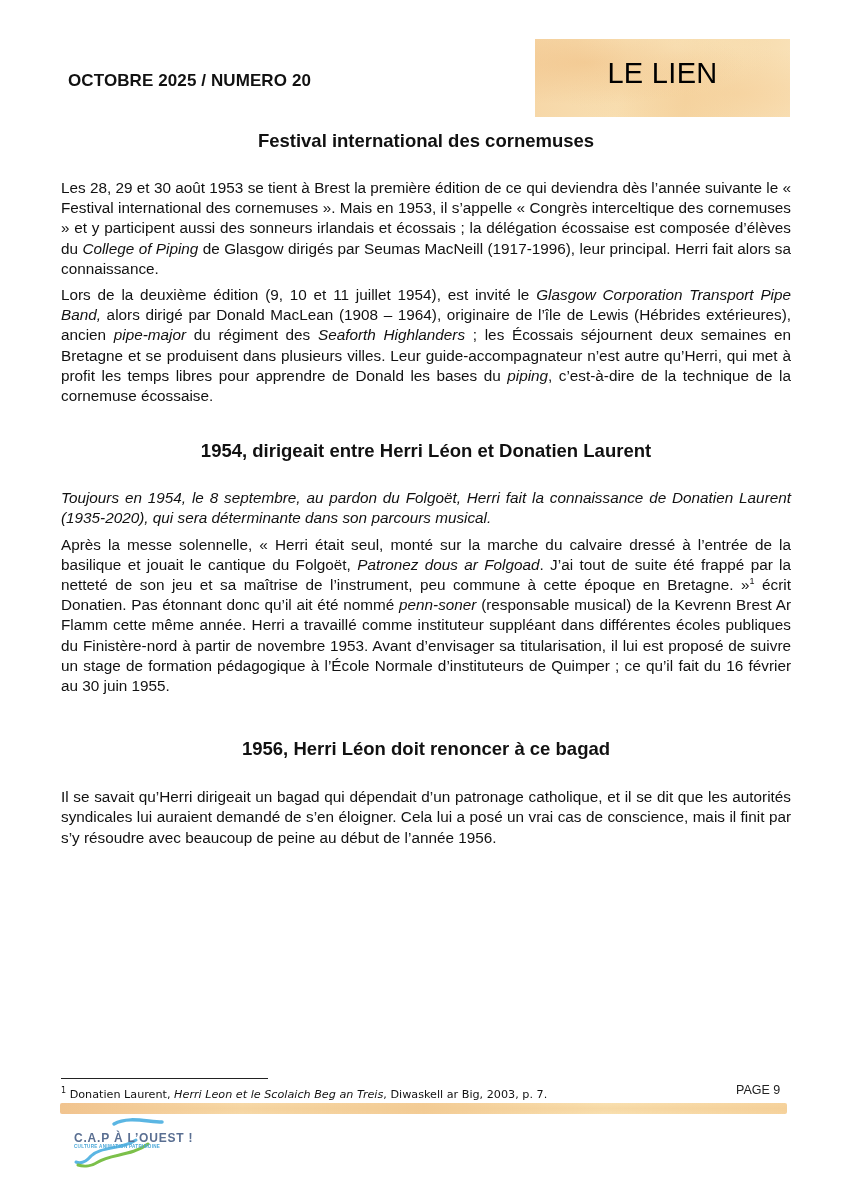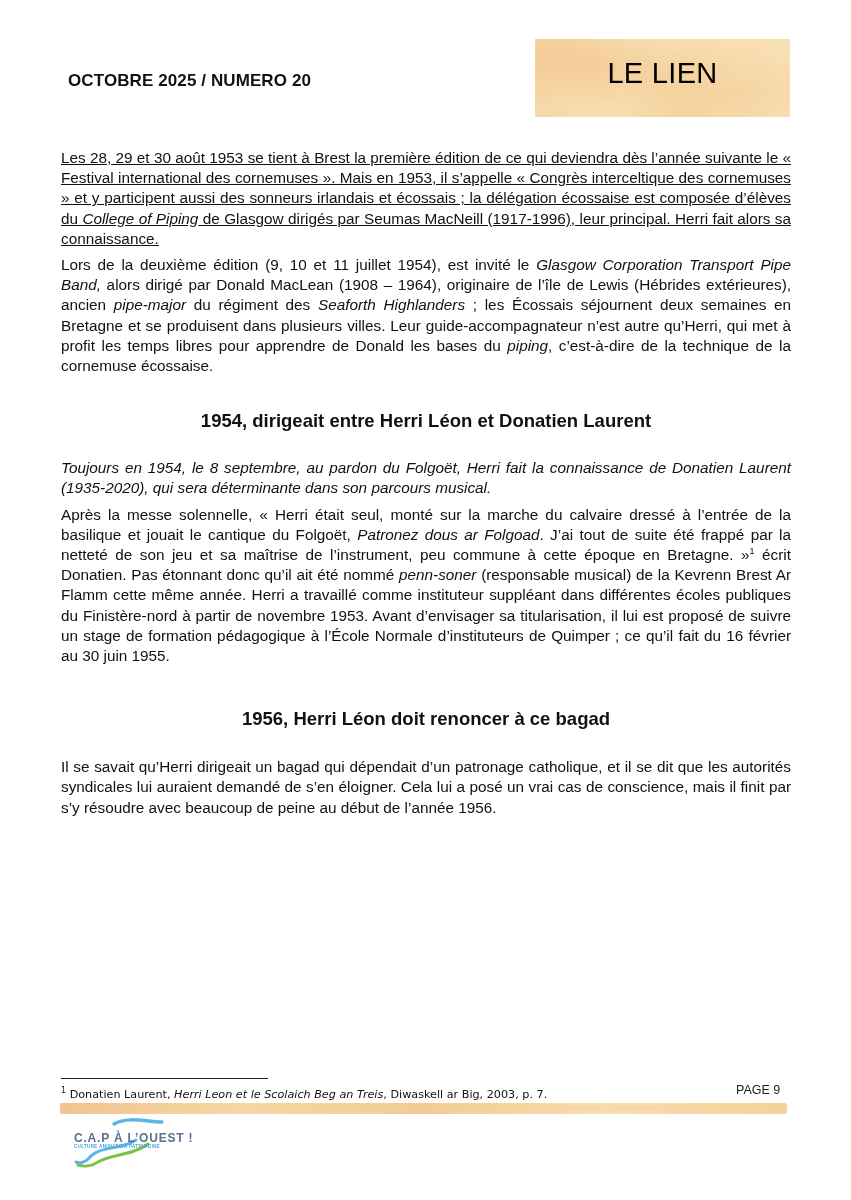--- a/index.html
+++ b/index.html
@@ -59,21 +59,21 @@
       margin: 0;
       line-height: 28px;
     }
     p {
       font-size: 15.3px;
       line-height: 20.2px;
       text-align: justify;
       margin: 0;
     }
     .s1-title { margin-top: 2px; }
-    .p1 { margin-top: 23px; text-decoration: underline; }
+    .p1 { margin-top: 23px; }
     .p2 { margin-top: 6px; }
     .s2-title { margin-top: 31px; }
     .p3 { margin-top: 23px; font-style: italic; }
     .p4 { margin-top: 6px; }
     .s3-title { margin-top: 39px; }
     .p5 { margin-top: 24px; }
     sup { font-size: 9px; line-height: 0; vertical-align: super; }
     .footnote-rule {
       position: absolute;
       left: 61px;
@@ -141,20 +141,21 @@
 </head>
 <body>
 
 <div class="issue-line">OCTOBRE 2025 / NUMERO 20</div>
 
 <div class="masthead">
   <div class="masthead-title">LE LIEN</div>
 </div>
 
 <div class="content">
+  <h2 class="s1-title">Festival international des cornemuses</h2>
   <p class="p1">Les 28, 29 et 30 août 1953 se tient à Brest la première édition de ce qui deviendra dès l’année suivante le « Festival international des cornemuses ». Mais en 1953, il s’appelle « Congrès interceltique des cornemuses » et y participent aussi des sonneurs irlandais et écossais ; la délégation écossaise est composée d’élèves du <i>College of Piping</i> de Glasgow dirigés par Seumas MacNeill (1917-1996), leur principal. Herri fait alors sa connaissance.</p>
   <p class="p2">Lors de la deuxième édition (9, 10 et 11 juillet 1954), est invité le <i>Glasgow Corporation Transport Pipe Band,</i> alors dirigé par Donald MacLean (1908 – 1964), originaire de l’île de Lewis (Hébrides extérieures), ancien <i>pipe-major</i> du régiment des <i>Seaforth Highlanders</i> ; les Écossais séjournent deux semaines en Bretagne et se produisent dans plusieurs villes. Leur guide-accompagnateur n’est autre qu’Herri, qui met à profit les temps libres pour apprendre de Donald les bases du <i>piping</i>, c’est-à-dire de la technique de la cornemuse écossaise.</p>
 
   <h2 class="s2-title">1954, dirigeait entre Herri Léon et Donatien Laurent</h2>
   <p class="p3">Toujours en 1954, le 8 septembre, au pardon du Folgoët, Herri fait la connaissance de Donatien Laurent (1935-2020), qui sera déterminante dans son parcours musical.</p>
   <p class="p4">Après la messe solennelle, « Herri était seul, monté sur la marche du calvaire dressé à l’entrée de la basilique et jouait le cantique du Folgoët, <i>Patronez dous ar Folgoad</i>. J’ai tout de suite été frappé par la netteté de son jeu et sa maîtrise de l’instrument, peu commune à cette époque en Bretagne. »<sup>1</sup> écrit Donatien. Pas étonnant donc qu’il ait été nommé <i>penn-soner</i> (responsable musical) de la Kevrenn Brest Ar Flamm cette même année. Herri a travaillé comme instituteur suppléant dans différentes écoles publiques du Finistère-nord à partir de novembre 1953. Avant d’envisager sa titularisation, il lui est proposé de suivre un stage de formation pédagogique à l’École Normale d’instituteurs de Quimper ; ce qu’il fait du 16 février au 30 juin 1955.</p>
 
   <h2 class="s3-title">1956, Herri Léon doit renoncer à ce bagad</h2>
   <p class="p5">Il se savait qu’Herri dirigeait un bagad qui dépendait d’un patronage catholique, et il se dit que les autorités syndicales lui auraient demandé de s’en éloigner. Cela lui a posé un vrai cas de conscience, mais il finit par s’y résoudre avec beaucoup de peine au début de l’année 1956.</p>
 </div>

